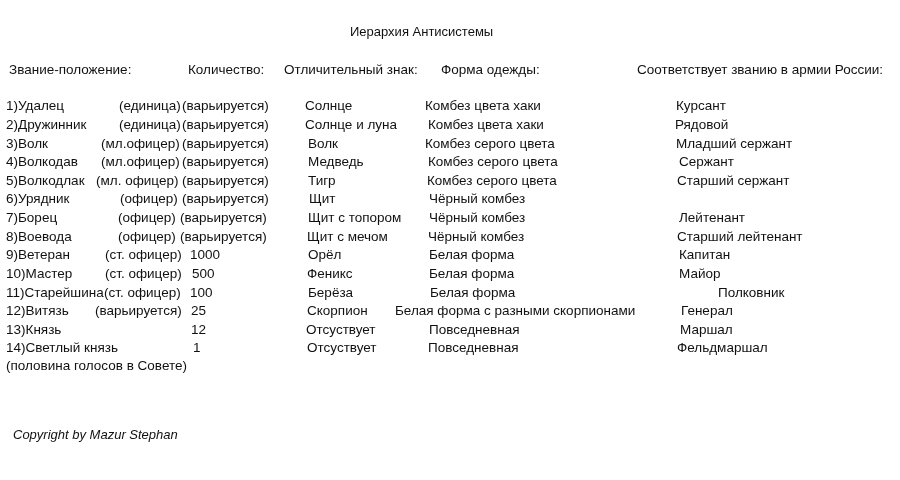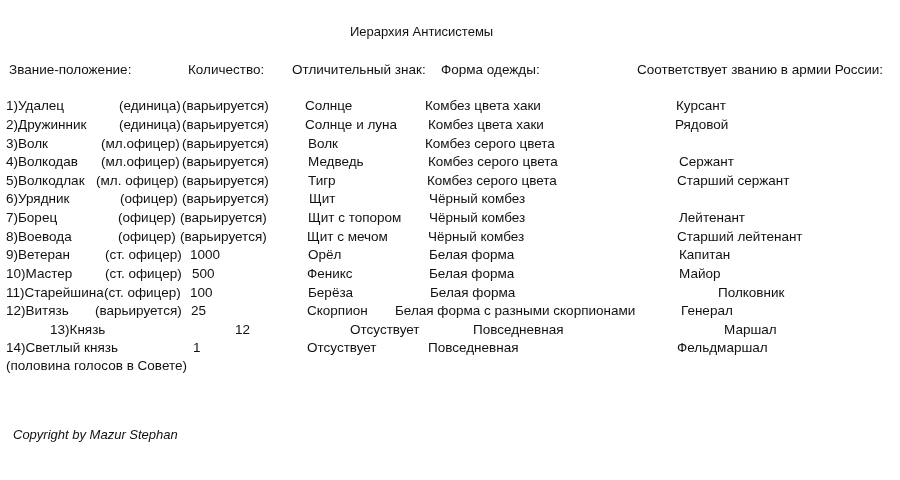--- a/index.html
+++ b/index.html
@@ -54,21 +54,21 @@
       font-size: 13px;
     }
   </style>
 </head>
 <body>
 
 <div class="abs title">Иерархия Антисистемы</div>
 
 <div class="abs hdr" style="left:9px;">Звание-положение:</div>
 <div class="abs hdr" style="left:188px;">Количество:</div>
-<div class="abs hdr" style="left:292px;">Отличительный знак:</div>
+<div class="abs hdr" style="left:284px;">Отличительный знак:</div>
 <div class="abs hdr" style="left:441px;">Форма одежды:</div>
 <div class="abs hdr" style="left:637px;">Соответствует званию в армии России:</div>
 
 <div>
   <div class="row" style="top:98px;">
     <span class="cell" style="left:6px;">1)Удалец</span>
     <span class="cell" style="left:119px;">(единица)</span>
     <span class="cell" style="left:182px;">(варьируется)</span>
     <span class="cell" style="left:305px;">Солнце</span>
     <span class="cell" style="left:425px;">Комбез цвета хаки</span>
@@ -81,20 +81,21 @@
     <span class="cell" style="left:305px;">Солнце и луна</span>
     <span class="cell" style="left:428px;">Комбез цвета хаки</span>
     <span class="cell" style="left:675px;">Рядовой</span>
   </div>
   <div class="row" style="top:136px;">
     <span class="cell" style="left:6px;">3)Волк</span>
     <span class="cell" style="left:101px;">(мл.офицер)</span>
     <span class="cell" style="left:182px;">(варьируется)</span>
     <span class="cell" style="left:308px;">Волк</span>
     <span class="cell" style="left:425px;">Комбез серого цвета</span>
+    <span class="cell" style="left:676px;">Младший сержант</span>
   </div>
   <div class="row" style="top:154px;">
     <span class="cell" style="left:6px;">4)Волкодав</span>
     <span class="cell" style="left:101px;">(мл.офицер)</span>
     <span class="cell" style="left:182px;">(варьируется)</span>
     <span class="cell" style="left:308px;">Медведь</span>
     <span class="cell" style="left:428px;">Комбез серого цвета</span>
     <span class="cell" style="left:679px;">Сержант</span>
   </div>
   <div class="row" style="top:173px;">
@@ -153,21 +154,21 @@
     <span class="cell" style="left:698px;margin-left:20px;">Полковник</span>
   </div>
   <div class="row" style="top:303px;">
     <span class="cell" style="left:6px;">12)Витязь</span>
     <span class="cell" style="left:95px;">(варьируется)</span>
     <span class="cell" style="left:191px;">25</span>
     <span class="cell" style="left:307px;">Скорпион</span>
     <span class="cell" style="left:395px;">Белая форма с разными скорпионами</span>
     <span class="cell" style="left:681px;">Генерал</span>
   </div>
-  <div class="row" style="top:322px;margin-left:44px;">
+  <div class="row" style="top:322px;">
     <span class="cell" style="left:6px;">13)Князь</span>
     <span class="cell" style="left:191px;">12</span>
     <span class="cell" style="left:306px;">Отсуствует</span>
     <span class="cell" style="left:429px;">Повседневная</span>
     <span class="cell" style="left:680px;">Маршал</span>
   </div>
   <div class="row" style="top:340px;">
     <span class="cell" style="left:6px;">14)Светлый князь</span>
     <span class="cell" style="left:119px;"></span>
     <span class="cell" style="left:193px;">1</span>

